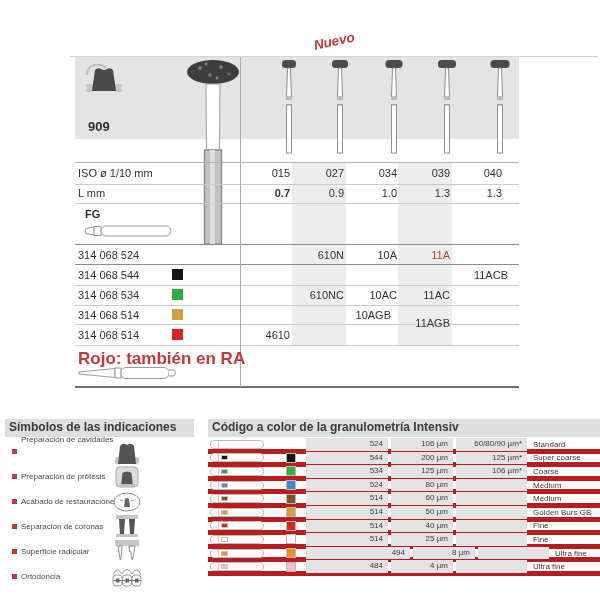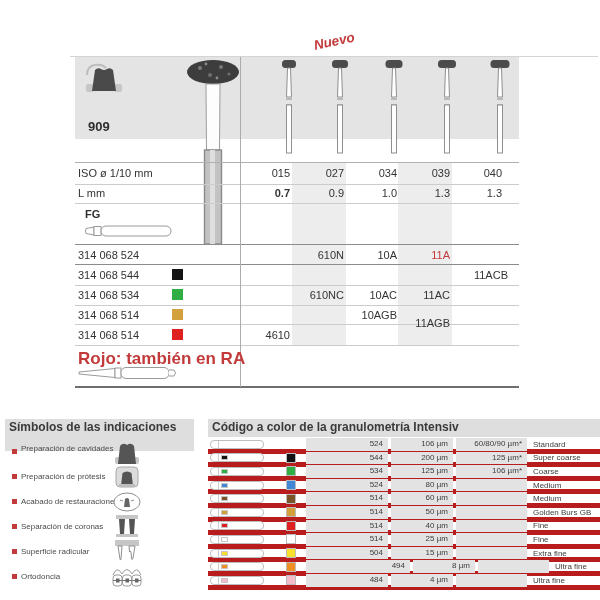--- a/index.html
+++ b/index.html
@@ -149,36 +149,36 @@
   <div class="sq" style="top: 309px; background-color: rgb(210, 160, 60);"></div>
   <div class="sq" style="top: 329px; background-color: rgb(223, 32, 32);"></div>
 
   <span class="val" style="top:248px;right:256px;">610N</span>
   <span class="val" style="top:248px;right:203px;">10A</span>
   <span class="val" style="top: 248px; right: 150px; color: rgb(194, 58, 58);">11A</span>
   <span class="val" style="top:268px;right:92px;">11ACB</span>
   <span class="val" style="top:288px;right:256px;">610NC</span>
   <span class="val" style="top:288px;right:203px;">10AC</span>
   <span class="val" style="top:288px;right:150px;">11AC</span>
-  <span class="val" style="top:308px;right:203px;">10AGB</span>
+  <span class="val" style="top:308px;right:209px;">10AGB</span>
   <span class="val" style="top:316px;right:150px;">11AGB</span>
   <span class="val" style="top:328px;right:310px;">4610</span>
 
   <div class="rojo" style="color: rgb(194, 58, 58);">Rojo: también en RA</div>
   <svg class="abs" style="left:77px;top:364px;" width="106" height="20" viewBox="0 0 106 20">
     <polygon points="2,8 38,4.5 38,13.5 2,10" fill="#fff" stroke="#9a9a9a"></polygon>
     <rect x="38" y="4" width="6" height="10" fill="#fff" stroke="#9a9a9a"></rect>
     <rect x="44" y="3.5" width="48" height="11" rx="5" fill="#fff" stroke="#9a9a9a"></rect>
     <path d="M92 6 L97 6 Q100 9 97 12 L92 12" fill="#fff" stroke="#9a9a9a"></path>
   </svg>
 
-  <div class="ptitle" style="left: 5px; top: 419px; width: 185px; height: 32px; background-color: rgb(222, 222, 222);">Símbolos de las indicaciones</div>
+  <div class="ptitle" style="left: 5px; top: 419px; width: 185px; height: 18px; background-color: rgb(222, 222, 222);">Símbolos de las indicaciones</div>
 
   <div class="bullet" style="left: 12px; top: 449px; background-color: rgb(194, 58, 58);"></div>
-  <div class="sym-item" style="left:21px;top:444px;text-align:center;">Preparación de cavidades</div>
+  <div class="sym-item" style="left:21px;top:435px;text-align:center;">Preparación de cavidades</div>
   <svg class="abs" style="left:112px;top:441px;" width="30" height="24" viewBox="0 0 30 24">
     <rect x="3" y="16" width="7" height="7" rx="2" fill="#c6c6c6"></rect>
     <rect x="20" y="16" width="7" height="7" rx="2" fill="#c6c6c6"></rect>
     <path d="M6 23 L8 5 Q11 1 15 4 Q19 1 22 5 L24 23 Z" fill="#555"></path>
   </svg>
 
   <div class="bullet" style="left: 12px; top: 474px; background-color: rgb(194, 58, 58);"></div>
   <div class="sym-item" style="left:21px;top:472px;">Preparación de prótesis</div>
   <svg class="abs" style="left:112px;top:465px;" width="30" height="24" viewBox="0 0 30 24">
     <rect x="4" y="2" width="22" height="20" rx="4" fill="#dcdcdc" stroke="#a8a8a8"></rect>
@@ -312,31 +312,20 @@
         </div>
       <div class="gsq" style="background-color: rgb(255, 255, 255);"></div>
       <div class="gcell" style="width:82px;margin-left:10px;">514</div>
       <div class="gcell" style="width:62px;margin-left:3px;">25 µm</div>
       <div class="gcell" style="width:71px;margin-left:3px;"></div>
       <div class="gname">Fine</div>
     </div>
     <div class="grow">
       <div class="gbur">
           <div class="tip"></div>
-          <div class="band2" style="background-color: rgb(248, 225, 46);"></div>
-        </div>
-      <div class="gsq" style="background-color: rgb(248, 225, 46);"></div>
-      <div class="gcell" style="width:82px;margin-left:10px;">504</div>
-      <div class="gcell" style="width:62px;margin-left:3px;">15 µm</div>
-      <div class="gcell" style="width:71px;margin-left:3px;"></div>
-      <div class="gname">Extra fine</div>
-    </div>
-    <div class="grow">
-      <div class="gbur">
-          <div class="tip"></div>
           <div class="band2" style="background-color: rgb(239, 141, 38);"></div>
         </div>
       <div class="gsq" style="background-color: rgb(239, 141, 38);"></div>
       <div class="gcell" style="width:104px;margin-left:10px;">494</div>
       <div class="gcell" style="width:62px;margin-left:3px;">8 µm</div>
       <div class="gcell" style="width:71px;margin-left:3px;"></div>
       <div class="gname">Ultra fine</div>
     </div>
     <div class="grow">
       <div class="gbur">

